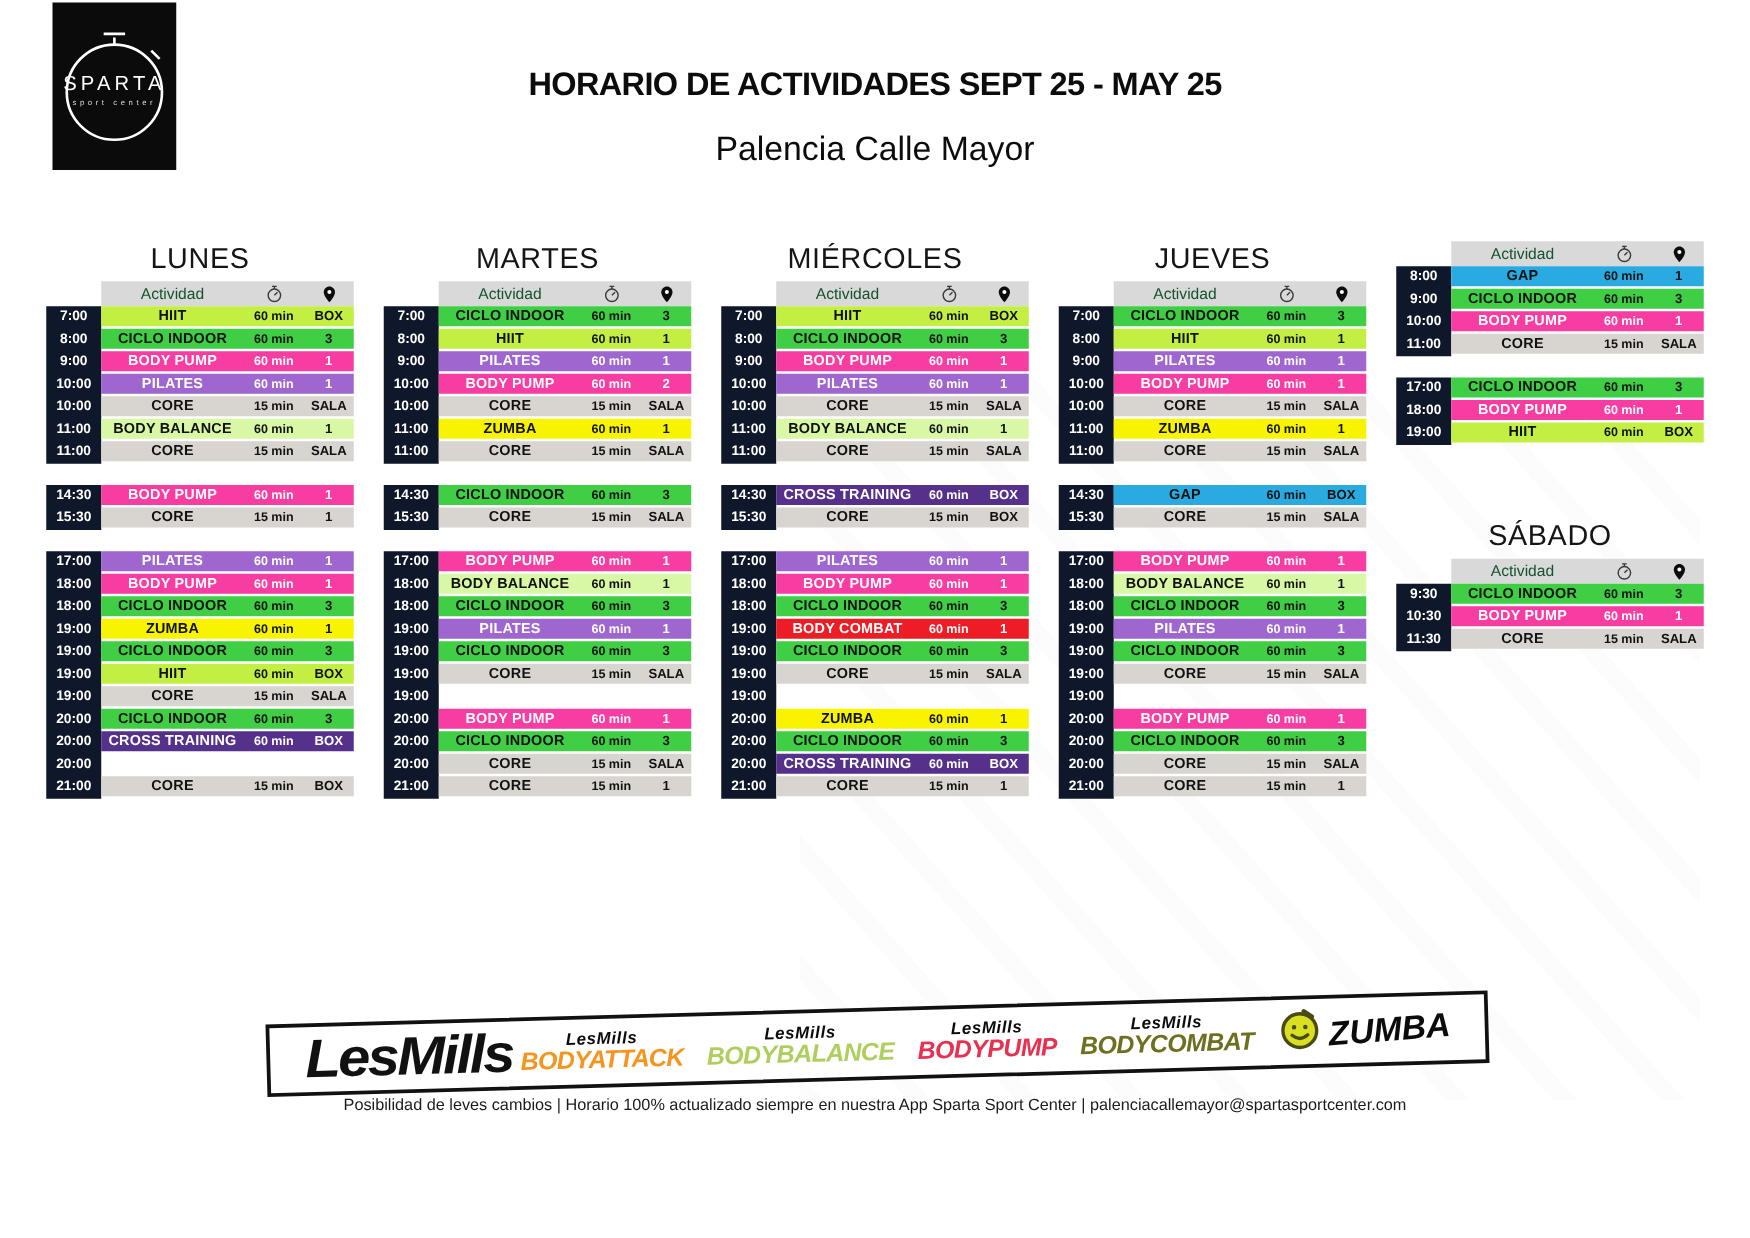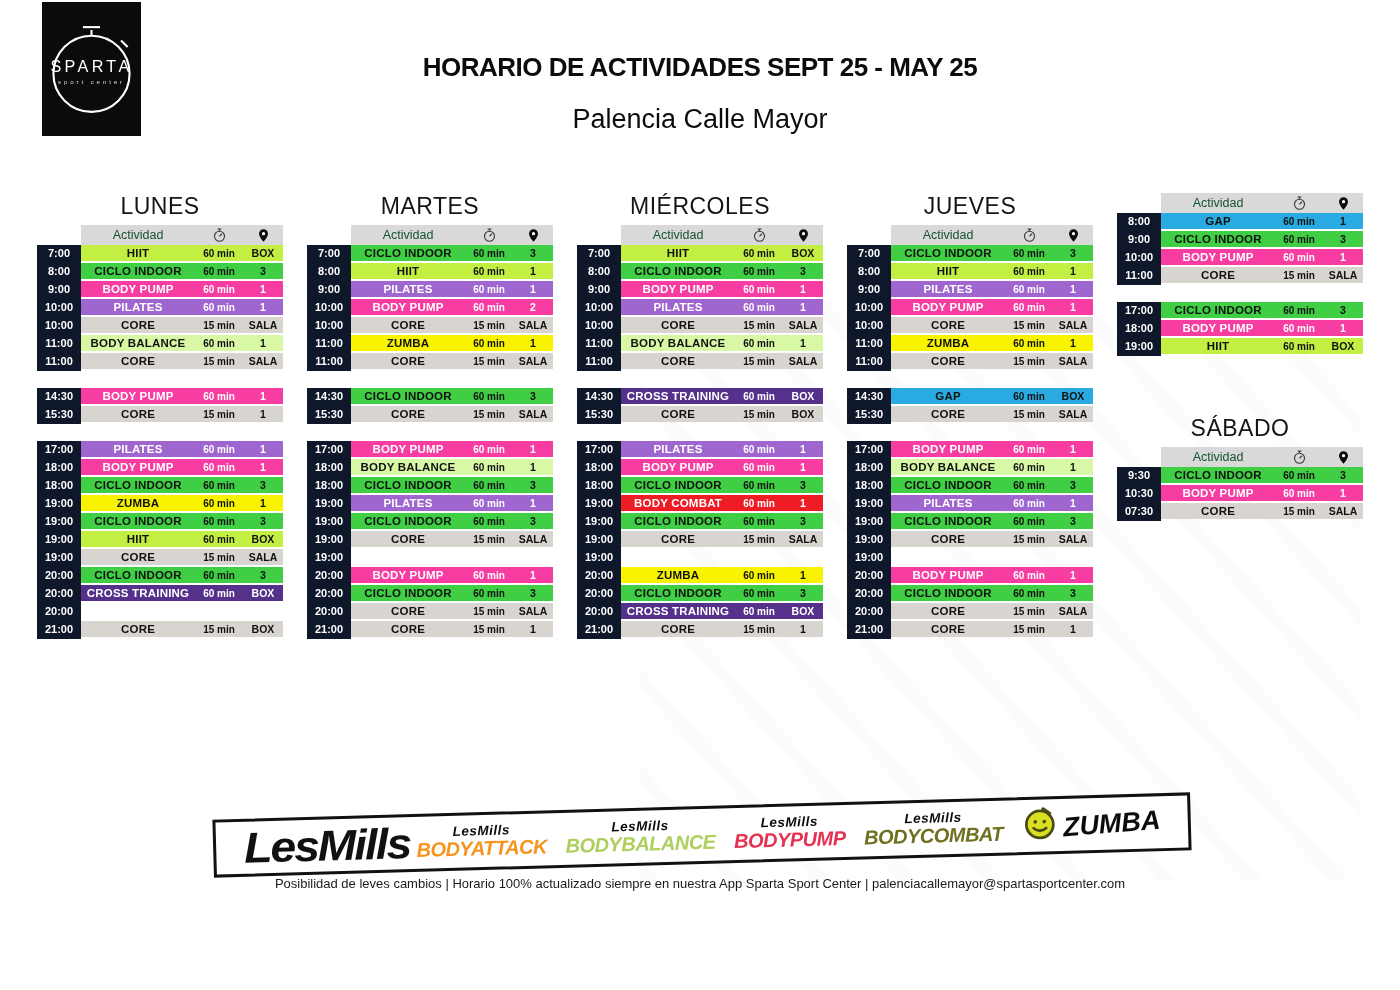--- a/index.html
+++ b/index.html
@@ -859,21 +859,21 @@
                   <path fill="#0c0c0c" d="M12 1.5c-4.6 0-8.3 3.7-8.3 8.3 0 6 8.3 14.7 8.3 14.7s8.3-8.7 8.3-14.7C20.3 5.2 16.6 1.5 12 1.5z"></path>
                   <circle cx="12" cy="9.6" r="3" fill="#ffffff"></circle>
                 </svg>
               </div>
             </div>
           </div>
           <div class="block-body">
             <div class="times">
               <div class="time-cell">9:30</div>
               <div class="time-cell">10:30</div>
-              <div class="time-cell">07:30</div>
+              <div class="time-cell">11:30</div>
             </div>
             <div class="rows">
               <div class="bar" style="background: rgb(63, 206, 68); color: rgb(17, 17, 17);">
                 <div class="act">CICLO INDOOR</div>
                 <div class="dur">60 min</div>
                 <div class="loc">3</div>
               </div>
               <div class="bar" style="background: rgb(247, 60, 162); color: rgb(255, 255, 255);">
                 <div class="act">BODY PUMP</div>
                 <div class="dur">60 min</div>

